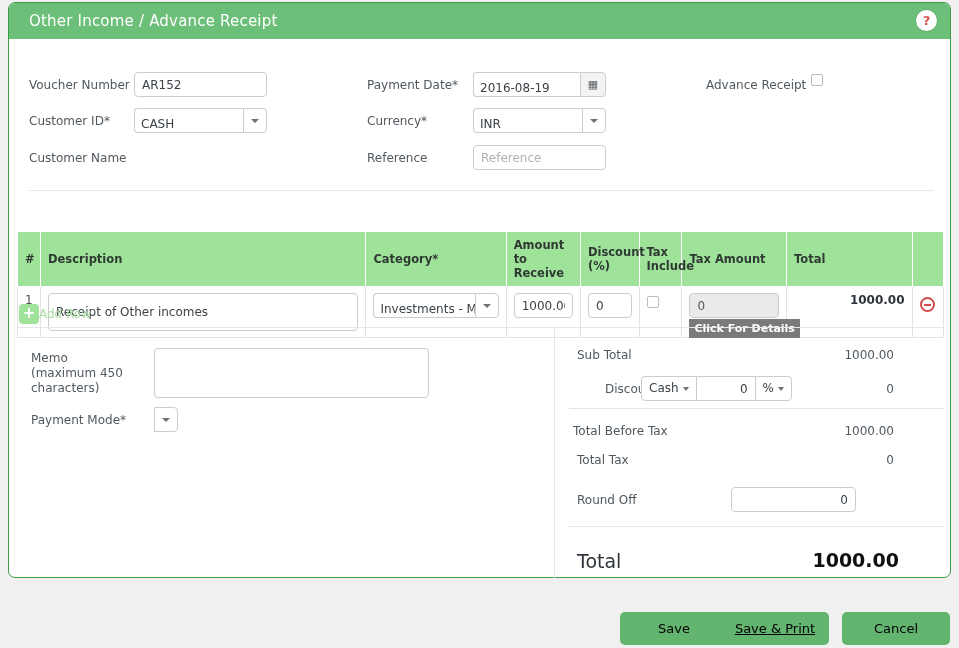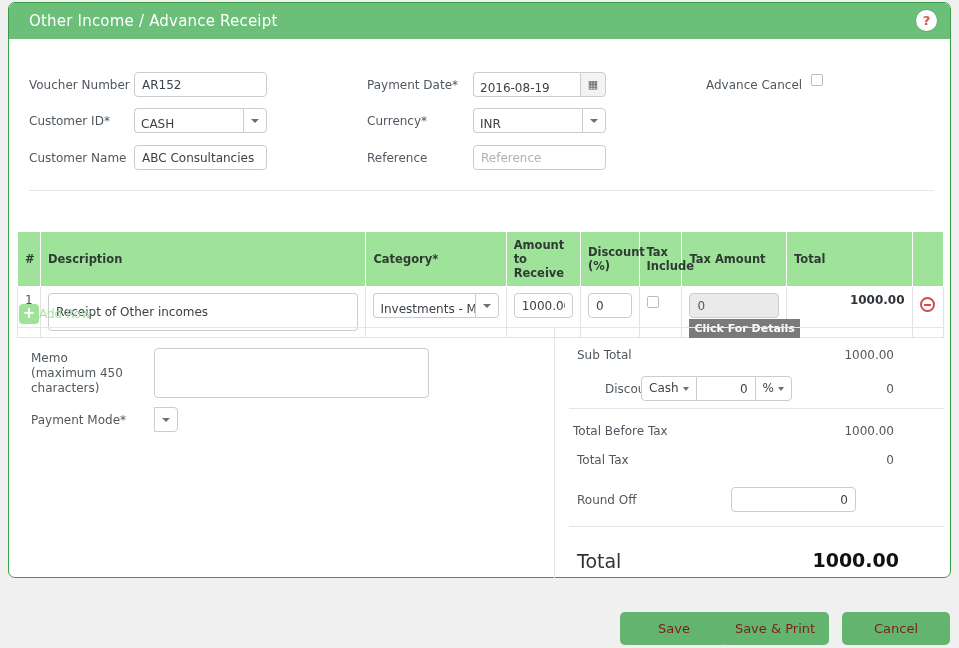--- a/index.html
+++ b/index.html
@@ -240,21 +240,21 @@
     background: #fff;
   }
 
   
   .btn {
     position: absolute;
     height: 33px;
     background: #62b46f;
     border: none;
     border-radius: 5px;
-    color: #7f1d1d;
+    color: #000000;
     font-family: inherit;
     font-size: 13px;
     cursor: pointer;
   }
 </style>
 </head>
 <body>
 
 <div class="page">
 
@@ -268,38 +268,37 @@
     <div class="lbl" style="left:20px; top:75px;">Voucher Number *</div>
     <input class="inp" style="left: 125px; top: 69px; width: 133px;" value="AR152">
 
     <div class="lbl" style="left:20px; top:111px;">Customer ID*</div>
     <div class="sel-wrap" style="left:125px; top:105px; width:133px;">
       <div class="sel-txt">CASH</div>
       <div class="sel-btn"></div>
     </div>
 
     <div class="lbl" style="left:20px; top:148px;">Customer Name</div>
-    <input class="inp" style="left: 125px; top: 142px; width: 133px;" value="ABC Consultancies">
 
     <div class="lbl" style="left:358px; top:75px;">Payment Date*</div>
     <div class="sel-wrap" style="left:464px; top:69px; width:133px;">
       <div class="sel-txt">2016-08-19</div>
       <div class="cal-btn">▦</div>
     </div>
 
     <div class="lbl" style="left:358px; top:111px;">Currency*</div>
     <div class="sel-wrap" style="left:464px; top:105px; width:133px;">
       <div class="sel-txt">INR</div>
       <div class="sel-btn"></div>
     </div>
 
     <div class="lbl" style="left:358px; top:148px;">Reference</div>
     <input class="inp" style="left: 464px; top: 142px; width: 133px;" placeholder="Reference">
 
-    <div class="lbl" style="left:697px; top:75px;">Advance Cancel</div>
+    <div class="lbl" style="left:697px; top:75px;">Advance Receipt</div>
     <div class="chk" style="left:802px; top:71px;"></div>
 
     <div class="hr" style="left:20px; top:187px; width:905px;"></div>
 
     <table class="tbl">
       <colgroup>
         <col style="width:22px">
           <col style="width:311px">
           <col style="width:134px">
         <col style="width:71px">
@@ -404,16 +403,16 @@
     <input class="inp" style="left: 722px; top: 484px; width: 125px; text-align: right;" value="0">
 
     <div class="hr" style="left:560px; top:523px; width:375px;"></div>
 
     <div class="grand-lbl" style="left:568px; top:547px;">Total</div>
     <div class="grand-val" style="left:700px; top:546px; width:190px;">1000.00</div>
 
   </div>
 
   <button class="btn" style="left:620px; top:612px; width:108px;">Save</button>
-  <button class="btn" style="left:721px; top:612px; width:108px;">Save &amp; Print</button>
+  <button class="btn" style="left:721px; top:612px; width:108px;text-decoration:underline;">Save &amp; Print</button>
   <button class="btn" style="left:842px; top:612px; width:108px;">Cancel</button>
 
 </div>
 
 </body></html>

